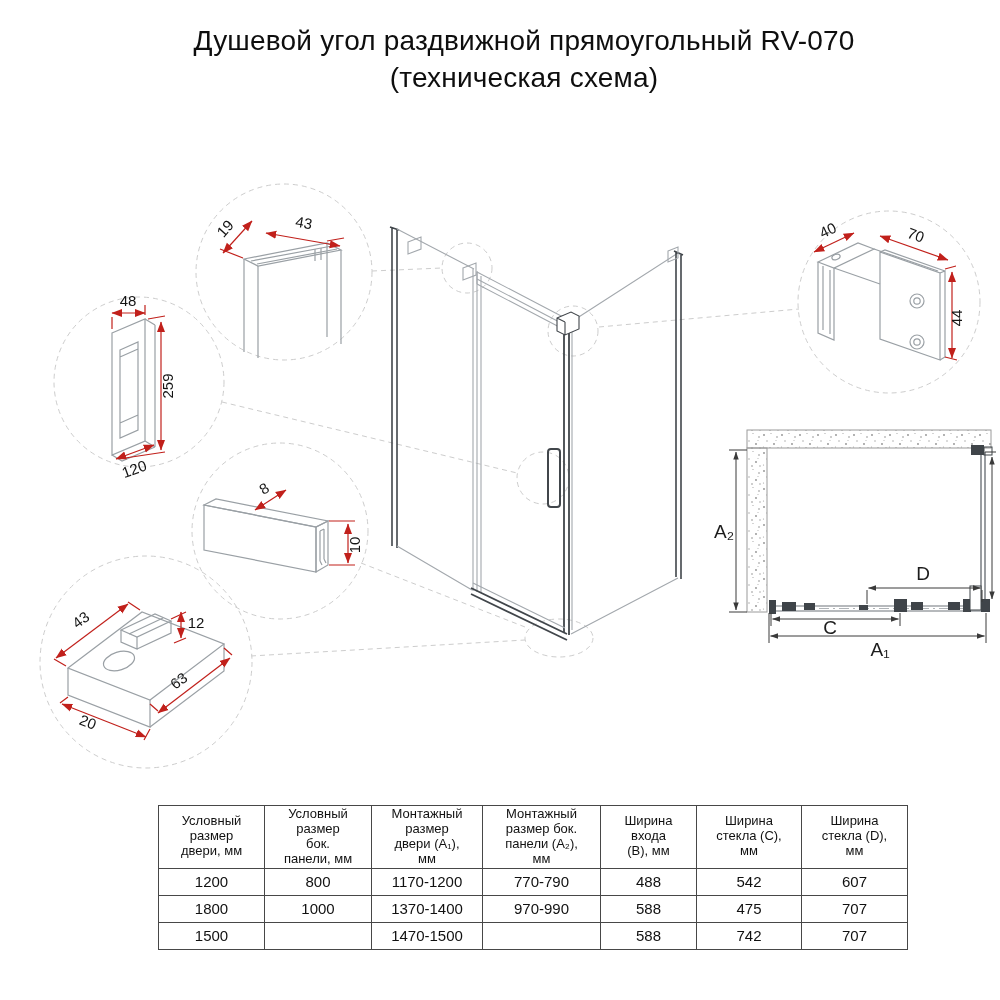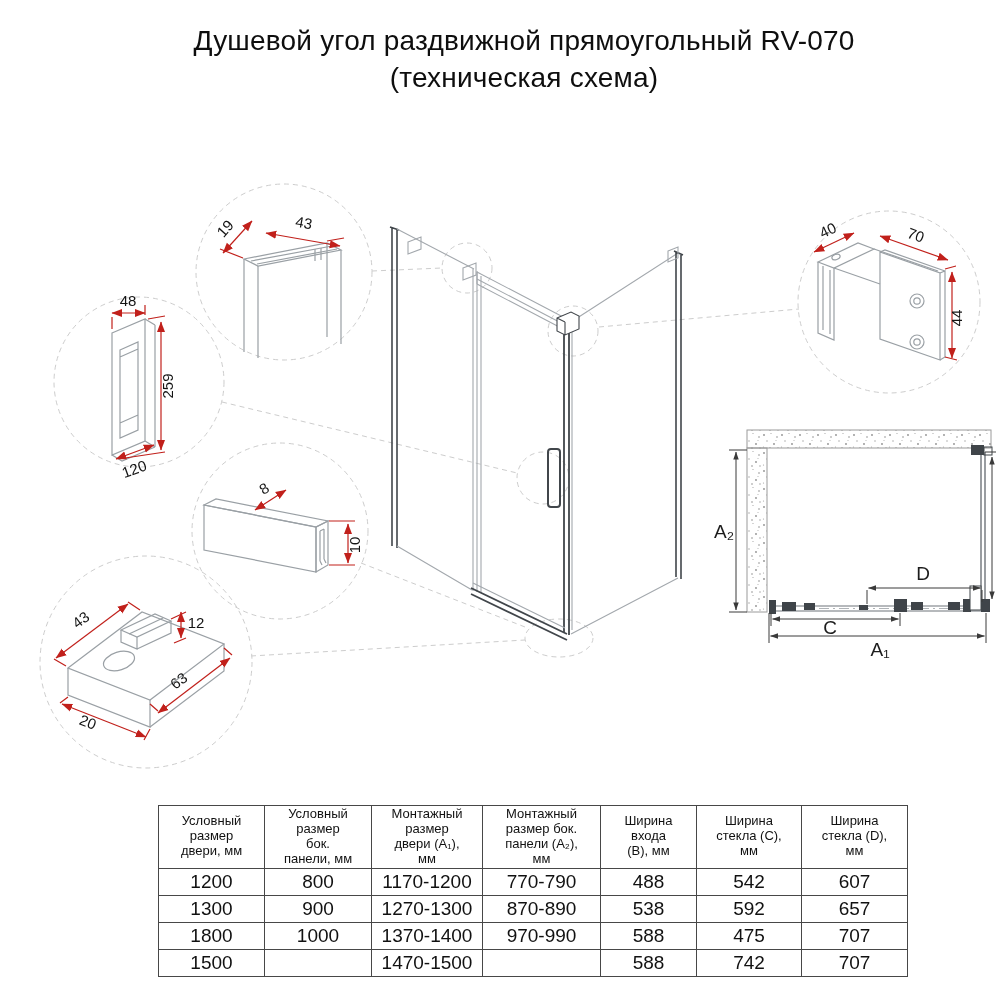--- a/index.html
+++ b/index.html
@@ -10,21 +10,21 @@
   svg{position:absolute;left:0;top:0;}
   svg text{font-family:"Liberation Sans","DejaVu Sans",sans-serif;fill:#141414;}
   .dimtxt{font-size:15px;}
   .plantxt{font-size:19px;fill:#1c1c1c;}
   table.spec{position:absolute;left:134px;top:805px;width:749px;border-collapse:collapse;
              table-layout:fixed;}
   table.spec th,table.spec td{border:1px solid #474747;text-align:center;vertical-align:middle;
              color:#111;overflow:hidden;}
   table.spec th{font-size:13px;font-weight:400;line-height:1.15;height:41px;
              white-space:pre-line;padding:1px 18px;}
-  table.spec td{font-size:19px;height:26px;padding:0;}
+  table.spec td{font-size:15px;height:26px;padding:0;}
 </style>
 </head>
 <body>
 
 <div id="page">
 
   <div class="title">
     <div>Душевой угол раздвижной прямоугольный RV-070</div>
     <div>(техническая схема)</div>
   </div>
@@ -266,29 +266,20 @@
       <tr>
         <td>1200</td>
           <td>800</td>
         <td>1170-1200</td>
           <td>770-790</td>
         <td>488</td>
           <td>542</td>
         <td>607</td>
       </tr>
       <tr>
-        <td>1300</td>
-          <td>900</td>
-        <td>1270-1300</td>
-          <td>870-890</td>
-        <td>538</td>
-          <td>592</td>
-        <td>657</td>
-      </tr>
-      <tr>
         <td>1800</td>
           <td>1000</td>
         <td>1370-1400</td>
           <td>970-990</td>
         <td>588</td>
           <td>475</td>
         <td>707</td>
       </tr>
       <tr>
         <td>1500</td>

